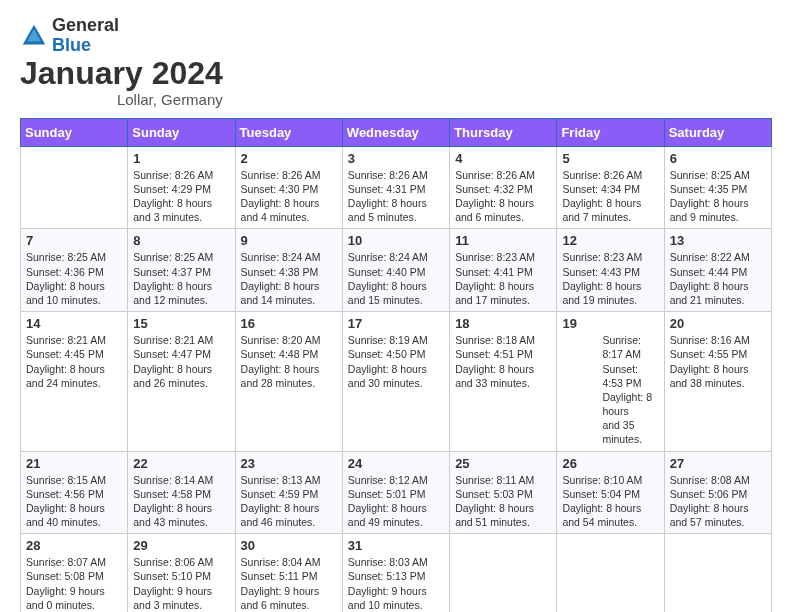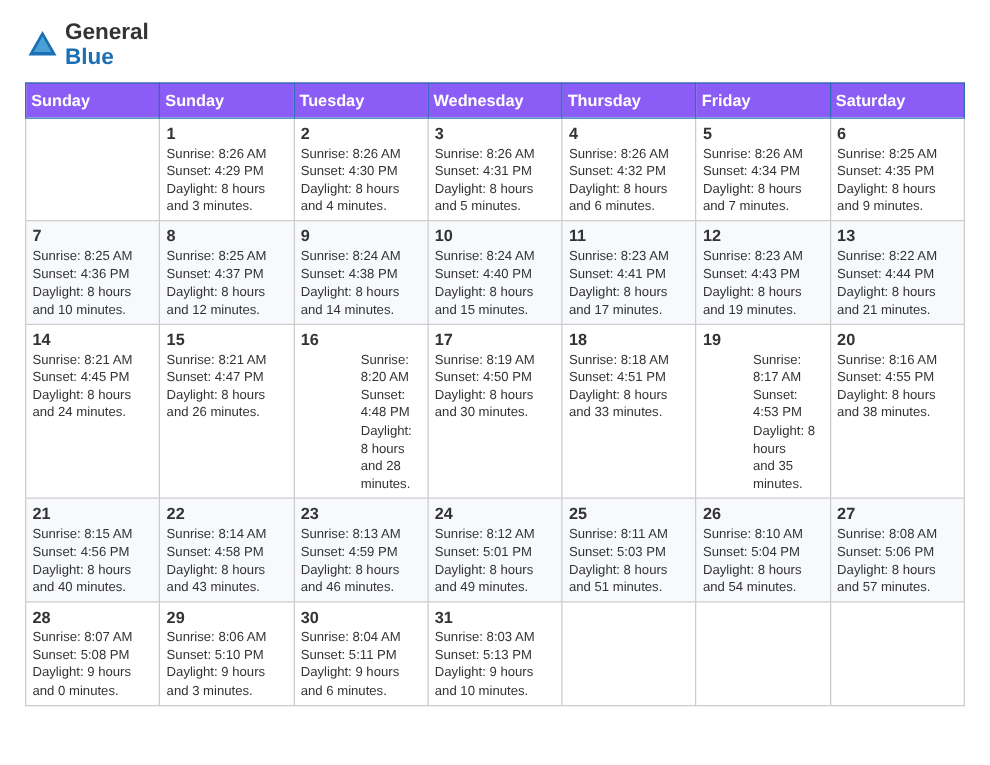--- a/index.html
+++ b/index.html
@@ -95,20 +95,24 @@
   <div class="logo">
     <svg class="logo-icon" viewBox="0 0 40 40" xmlns="http://www.w3.org/2000/svg">
       <polygon points="20,4 36,32 4,32" fill="#1a6fb5"></polygon>
       <polygon points="20,10 30,28 10,28" fill="#4a9fd5"></polygon>
     </svg>
     <div class="logo-text">
       <span class="general">General</span><br>
       <span class="blue">Blue</span>
     </div>
   </div>
+  <div class="title-block">
+    <div class="month-title">January 2024</div>
+    <div class="location">Lollar, Germany</div>
+  </div>
 </div>
 
 <table>
   <thead>
     <tr>
 
     <th>Sunday</th>
         <th>Sunday</th>
         <th>Tuesday</th>
         <th>Wednesday</th>
@@ -225,21 +229,21 @@
         </td>
         <td>
           <span class="day-number">15</span>
           <div class="day-info" style="white-space: pre-line;">Sunrise: 8:21 AM
 Sunset: 4:47 PM
 Daylight: 8 hours
 and 26 minutes.</div>
         </td>
         <td>
           <span class="day-number">16</span>
-          <div class="day-info" style="white-space: pre-line; margin-left: 48px;">Sunrise: 8:20 AM
+          <div class="day-info" style="white-space: pre-line;">Sunrise: 8:20 AM
 Sunset: 4:48 PM
 Daylight: 8 hours
 and 28 minutes.</div>
         </td>
         <td>
           <span class="day-number">17</span>
           <div class="day-info" style="white-space: pre-line;">Sunrise: 8:19 AM
 Sunset: 4:50 PM
 Daylight: 8 hours
 and 30 minutes.</div>

